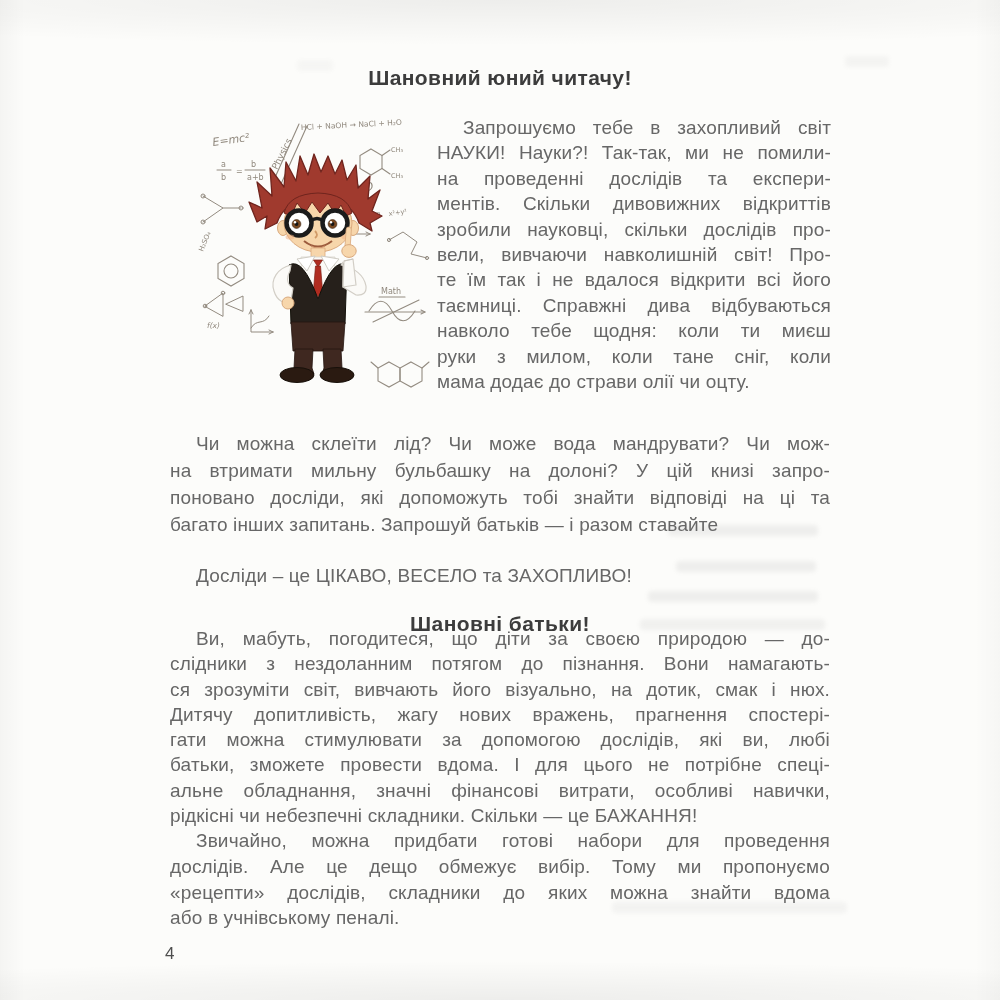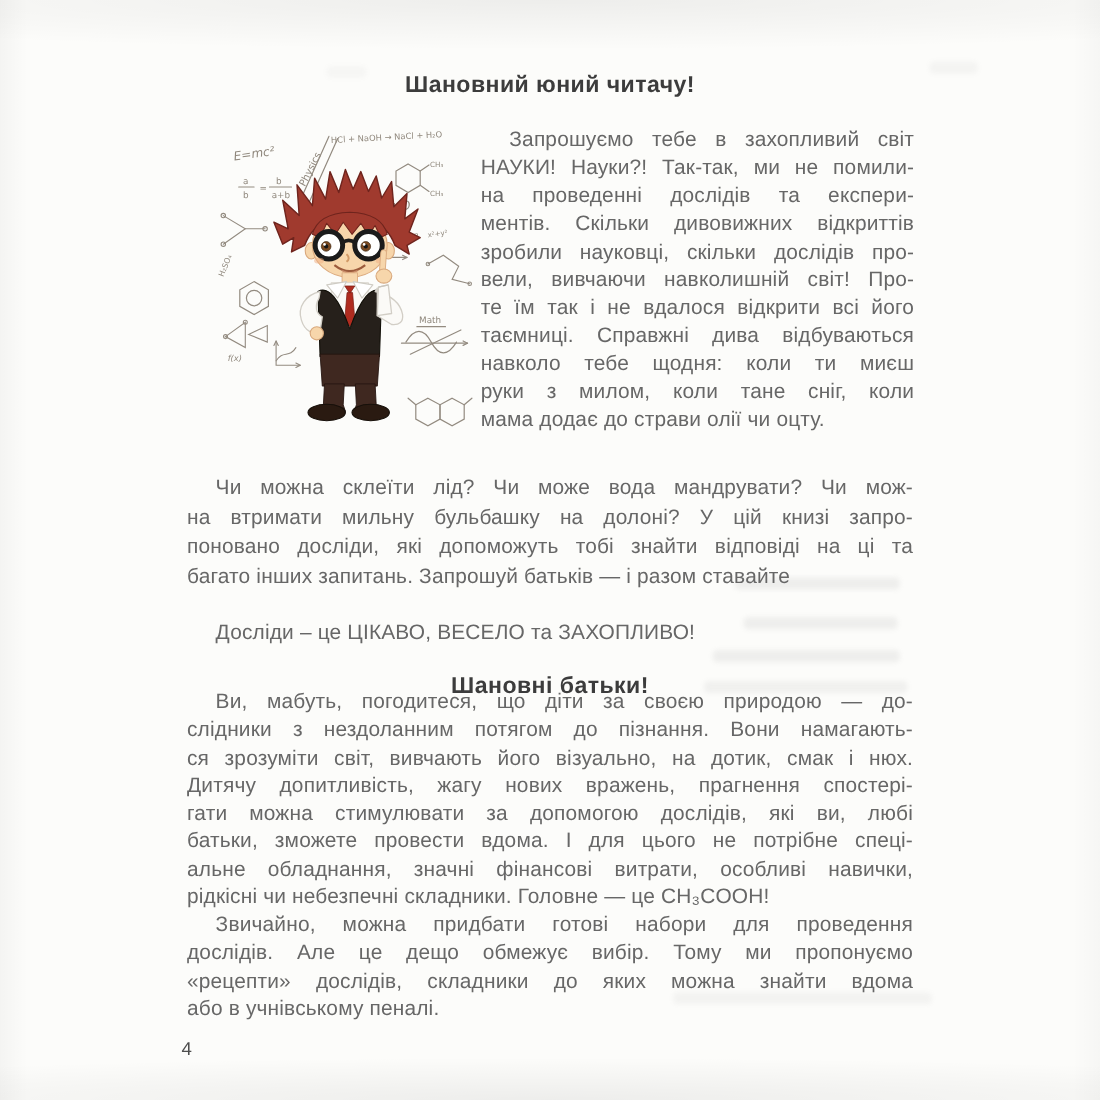--- a/index.html
+++ b/index.html
@@ -211,21 +211,21 @@
   <div class="tagline">Досліди – це ЦІКАВО, ВЕСЕЛО та ЗАХОПЛИВО!</div>
 
   <div class="para para-wide para-b2">
       <div class="tl">Ви, мабуть, погодитеся, що діти за своєю природою — до-</div>
       <div class="tl">слідники з нездоланним потягом до пізнання. Вони намагають-</div>
       <div class="tl">ся зрозуміти світ, вивчають його візуально, на дотик, смак і нюх.</div>
       <div class="tl">Дитячу допитливість, жагу нових вражень, прагнення спостері-</div>
       <div class="tl">гати можна стимулювати за допомогою дослідів, які ви, любі</div>
       <div class="tl">батьки, зможете провести вдома. І для цього не потрібне спеці-</div>
       <div class="tl">альне обладнання, значні фінансові витрати, особливі навички,</div>
-      <div class="tl">рідкісні чи небезпечні складники. Головне — це CH₃COOH!</div>
+      <div class="tl">рідкісні чи небезпечні складники. Скільки — це БАЖАННЯ!</div>
     </div>
   <div class="para para-wide para-b3">
       <div class="tl">Звичайно, можна придбати готові набори для проведення</div>
       <div class="tl">дослідів. Але це дещо обмежує вибір. Тому ми пропонуємо</div>
       <div class="tl">«рецепти» дослідів, складники до яких можна знайти вдома</div>
       <div class="tl">або в учнівському пеналі.</div>
     </div>
 
   <div class="pagenum">4</div>
 </div>

